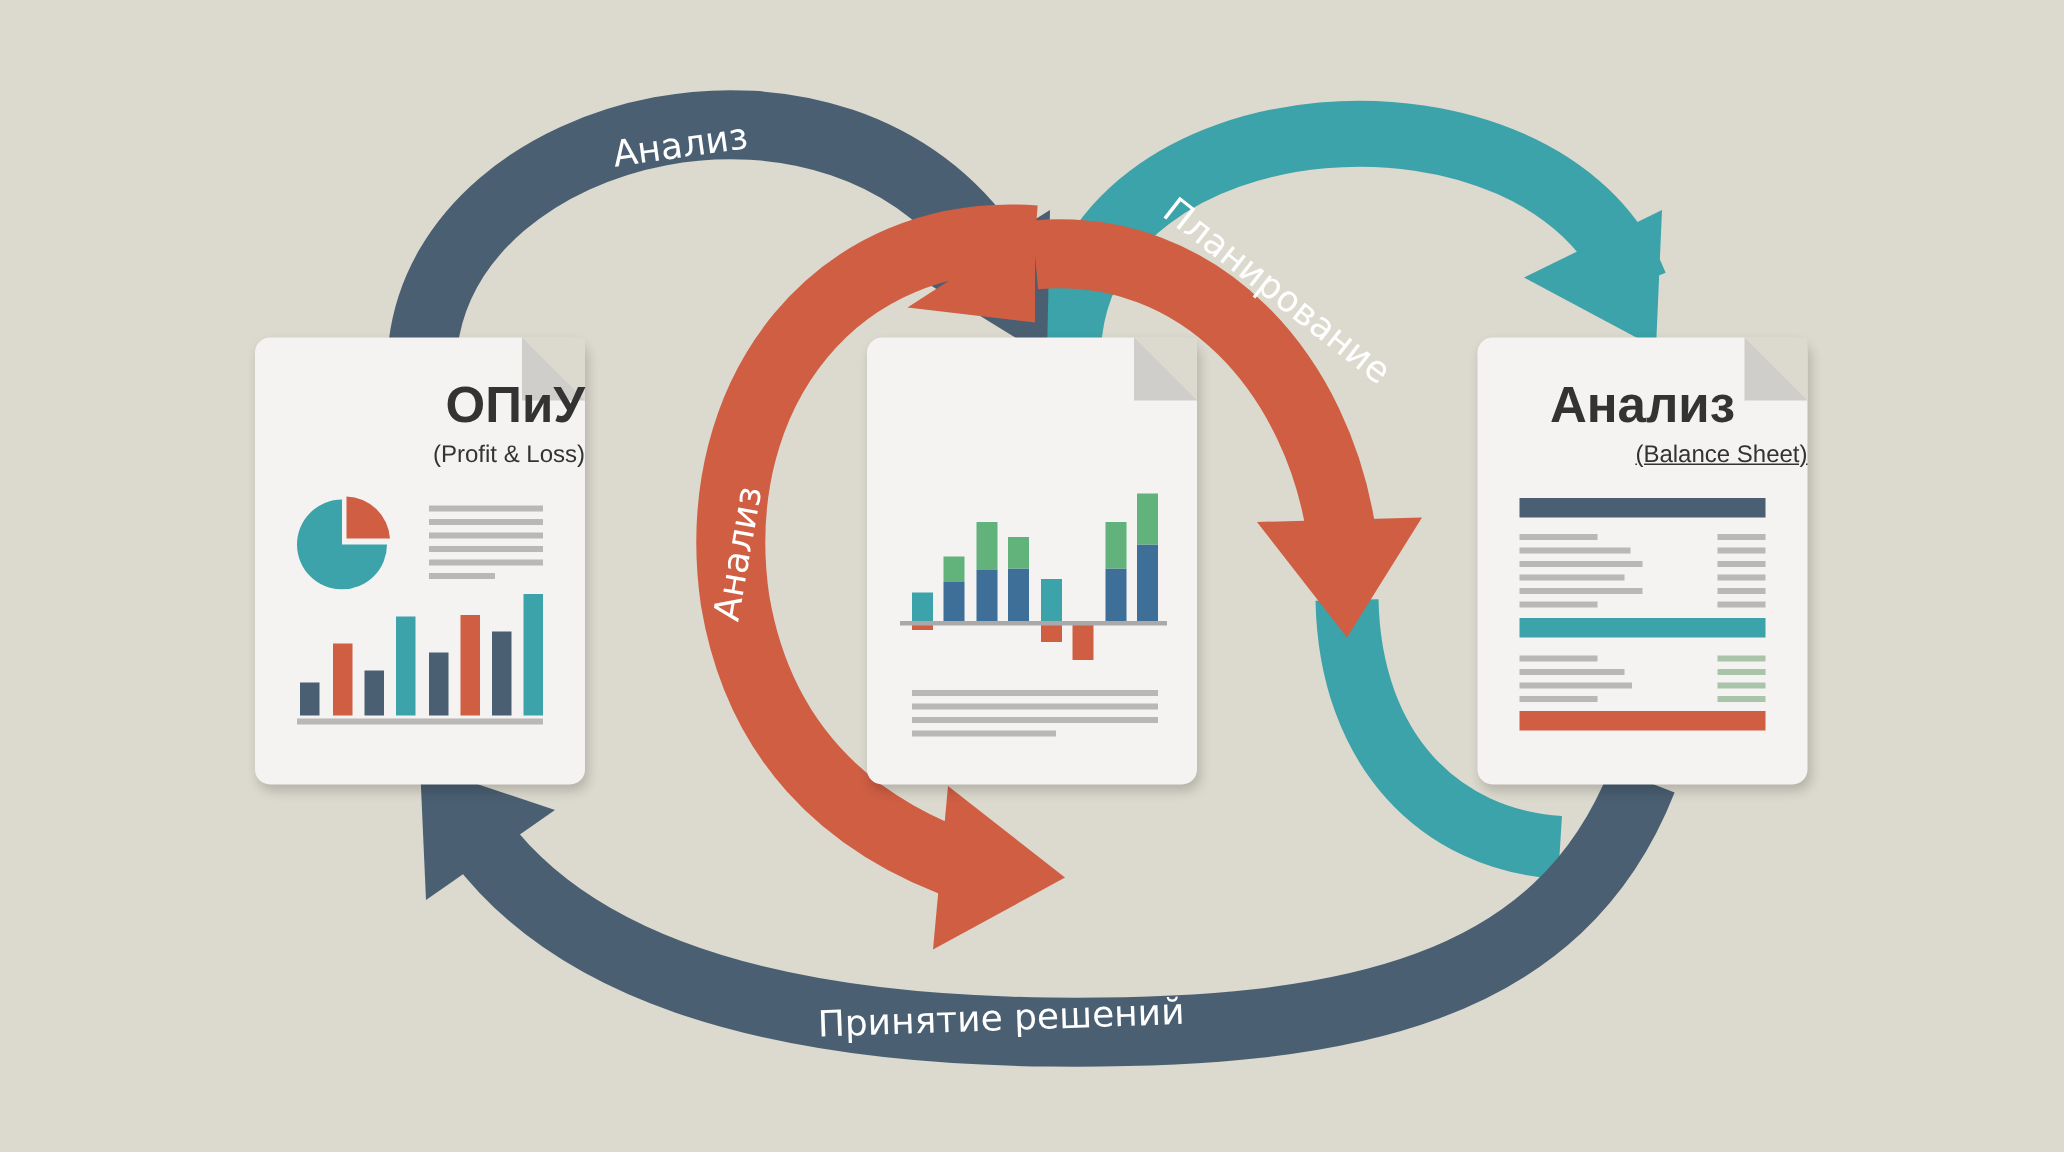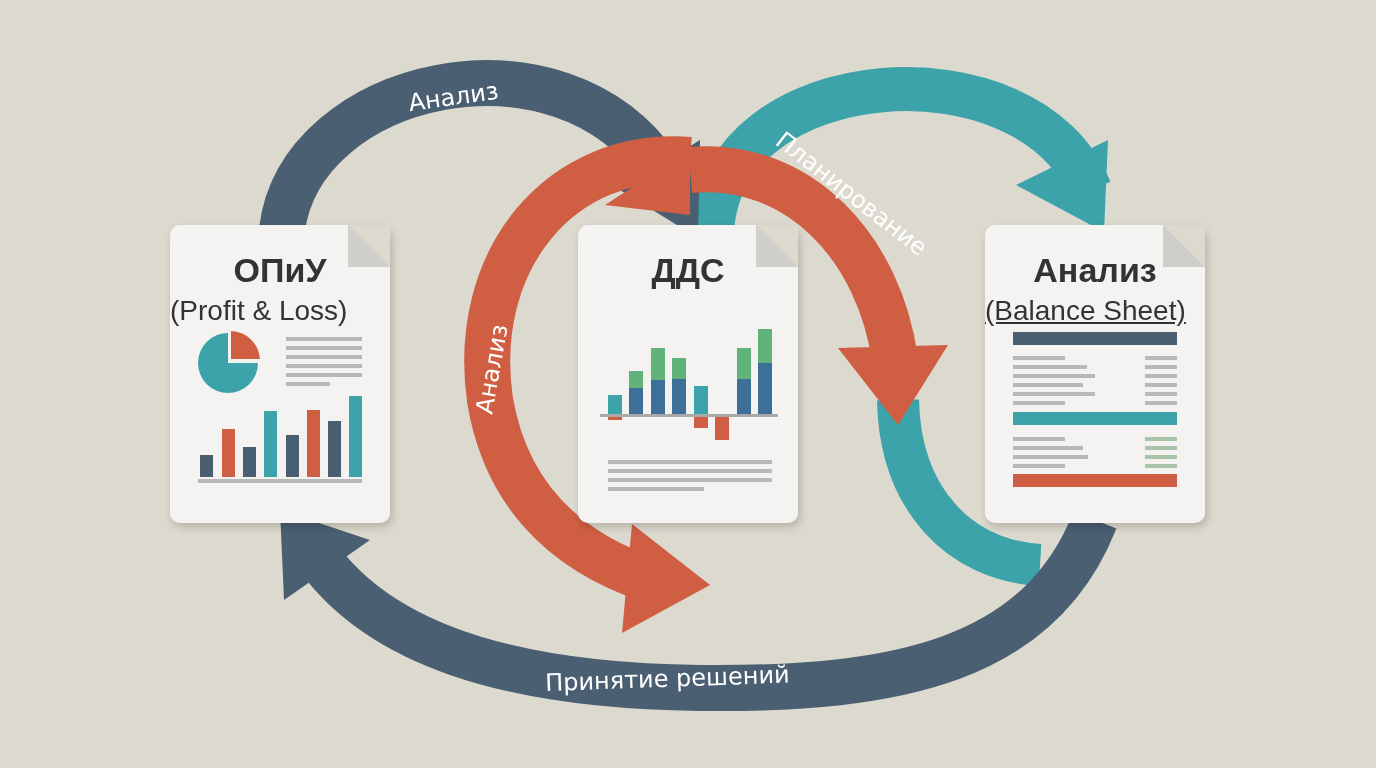--- a/index.html
+++ b/index.html
@@ -2,21 +2,21 @@
 <html><head>
 <meta charset="utf-8">
 <style>
   html, body { margin:0; padding:0; }
   body { width:1376px; height:768px; background:#dcd9ce; position:relative; overflow:hidden; font-family:"DejaVu Sans", sans-serif; }
   svg.flow { position:absolute; left:0; top:0; width:1376px; height:768px; }
   .card { position:absolute; background:#f4f3f1; border-radius:10px; box-shadow: 2px 4px 8px rgba(0,0,0,0.18); }
   .fold { position:absolute; top:0; right:0; width:0; height:0; border-style:solid; border-width:0 42px 42px 0; border-color: transparent #dcd9ce #cfcecb transparent; }
   .fold::after { content:""; position:absolute; }
   .card-title { position:absolute; left:0; right:0; text-align:center; font-weight:bold; font-size:34px; color:#333; font-family:"Liberation Sans", sans-serif; }
-  .card-sub { position:absolute; left:0; right:0; text-align:left; font-size:28px; color:#333; font-family:"Liberation Sans", sans-serif; }
+  .card-sub { position:absolute; left:0; right:0; text-align:right; font-size:16px; color:#333; font-family:"Liberation Sans", sans-serif; }
   .bar { position:absolute; }
   .line { position:absolute; height:4px; background:#b8b8b8; }
   .label { fill:#fff; font-family:"DejaVu Sans", sans-serif; font-size:24px; }
 </style>
 </head>
 <body>
 
 <svg class="flow" viewBox="0 0 1376 768">
 
   <path d="M 712 232 C 720 60, 1030 40, 1090 190" stroke="#3ba3a9" stroke-width="44" fill="none"></path>
@@ -38,21 +38,21 @@
   <polygon points="280,510 370,540 284,600" fill="#4b5f72"></polygon>
 
   <text class="label" x="408" y="104" transform="rotate(-8 460 95)">Анализ</text>
   <text class="label" x="720" y="180" transform="rotate(38 800 240)">Планирование</text>
   <text class="label" x="0" y="0" transform="translate(492 415) rotate(-80)">Анализ</text>
   <text class="label" x="545" y="686" transform="rotate(-2 690 676)">Принятие решений</text>
 </svg>
 
 <div class="card" style="left:170px;top:225px;width:220px;height:298px;">
   <div class="fold"></div>
-  <div class="card-title" style="top:26px;">ОПиУ</div>
+  <div class="card-title" style="top:26px;text-align:right;">ОПиУ</div>
   <div class="card-sub" style="top:70px;">(Profit &amp; Loss)</div>
   <svg style="position:absolute;left:28px;top:104px;" width="64" height="64" viewBox="0 0 64 64">
     <path d="M30 34 L30 4 A30 30 0 1 0 60 34 Z" fill="#3ba3a9"></path>
     <path d="M33 30 L33 2 A30 30 0 0 1 62 30 Z" fill="#cf5e43"></path>
   </svg>
   <div class="line" style="left:116px;top:112px;width:76px;"></div>
   <div class="line" style="left:116px;top:121px;width:76px;"></div>
   <div class="line" style="left:116px;top:130px;width:76px;"></div>
   <div class="line" style="left:116px;top:139px;width:76px;"></div>
   <div class="line" style="left:116px;top:148px;width:76px;"></div>
@@ -65,21 +65,20 @@
     <div class="bar" style="left:88px;bottom:6px;width:13px;height:42px;background:#4b5f72;"></div>
     <div class="bar" style="left:109px;bottom:6px;width:13px;height:67px;background:#cf5e43;"></div>
     <div class="bar" style="left:130px;bottom:6px;width:13px;height:56px;background:#4b5f72;"></div>
     <div class="bar" style="left:151px;bottom:6px;width:13px;height:81px;background:#3ba3a9;"></div>
     <div class="line" style="left:0;bottom:0;width:164px;"></div>
   </div>
 </div>
 
 <div class="card" style="left:578px;top:225px;width:220px;height:298px;">
   <div class="fold"></div>
-  <div class="card-title" style="top:26px;">ДДС</div>
   <div style="position:absolute;left:22px;top:100px;width:180px;height:130px;">
 
     <div class="bar" style="left:8px;top:70px;width:14px;height:20px;background:#3ba3a9;"></div>
     <div class="bar" style="left:8px;top:91px;width:14px;height:4px;background:#cf5e43;"></div>
     <div class="bar" style="left:29px;top:63px;width:14px;height:27px;background:#3d6f98;"></div>
     <div class="bar" style="left:29px;top:46px;width:14px;height:17px;background:#62b27c;"></div>
     <div class="bar" style="left:51px;top:55px;width:14px;height:35px;background:#3d6f98;"></div>
     <div class="bar" style="left:51px;top:23px;width:14px;height:32px;background:#62b27c;"></div>
     <div class="bar" style="left:72px;top:54px;width:14px;height:36px;background:#3d6f98;"></div>
     <div class="bar" style="left:72px;top:33px;width:14px;height:21px;background:#62b27c;"></div>

